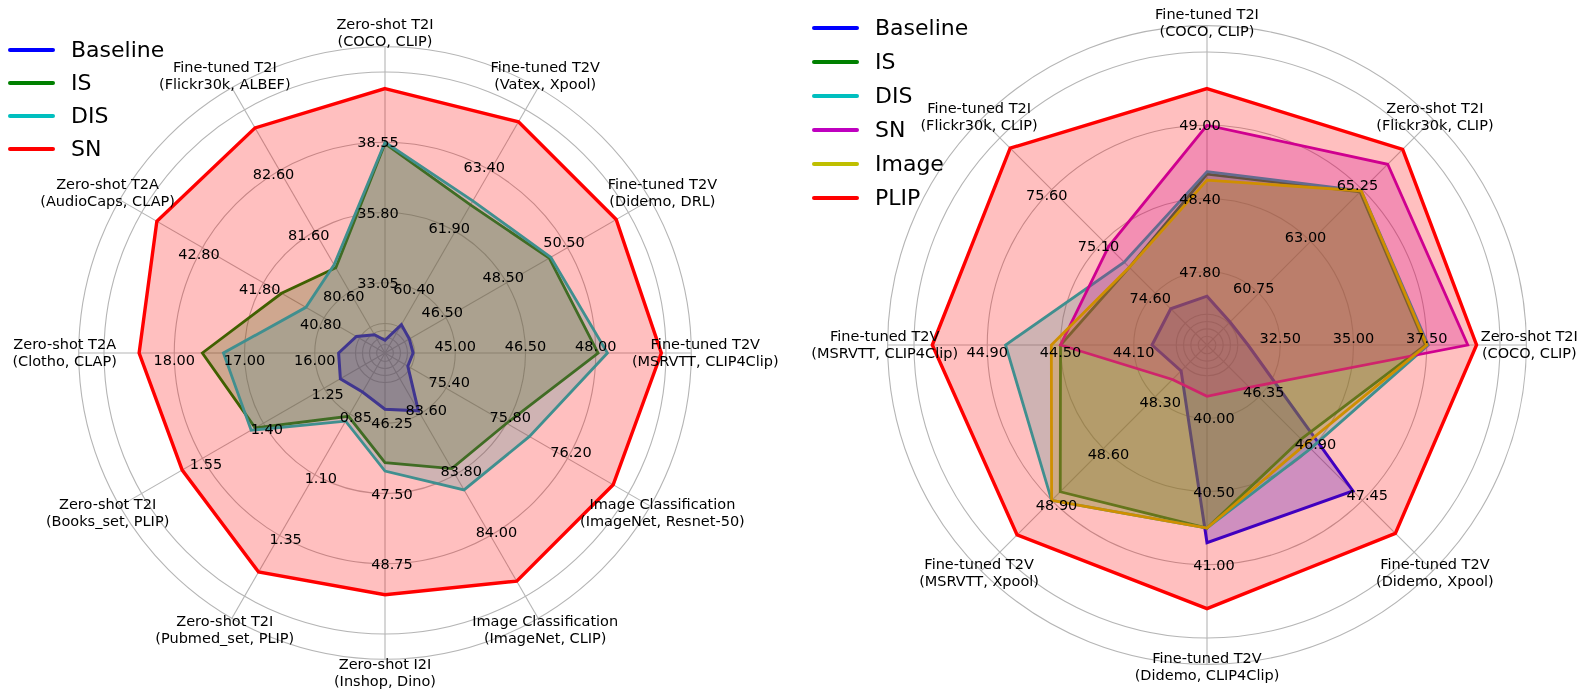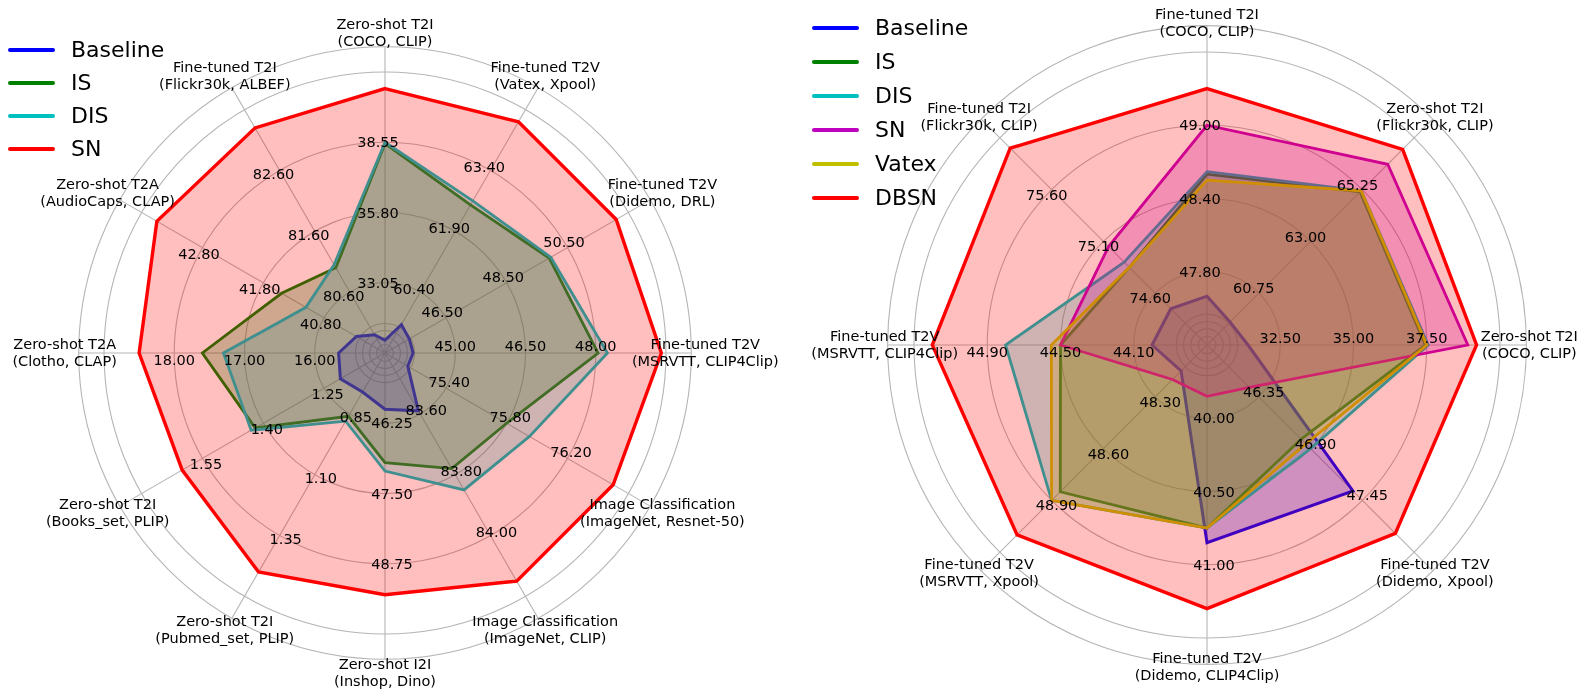--- a/index.html
+++ b/index.html
@@ -190,21 +190,21 @@
         <div class="legend-item">
           <span class="legend-line" style="background: rgb(0, 191, 191);"></span>
           <span class="legend-label">DIS</span>
         </div>
         <div class="legend-item">
           <span class="legend-line" style="background: rgb(191, 0, 191);"></span>
           <span class="legend-label">SN</span>
         </div>
         <div class="legend-item">
           <span class="legend-line" style="background: rgb(191, 191, 0);"></span>
-          <span class="legend-label">Vatex</span>
+          <span class="legend-label">Image</span>
         </div>
         <div class="legend-item">
           <span class="legend-line" style="background: rgb(255, 0, 0);"></span>
-          <span class="legend-label">DBSN</span>
+          <span class="legend-label">PLIP</span>
         </div>
       </div>
   </section>
 </div>
 
 </body></html>

